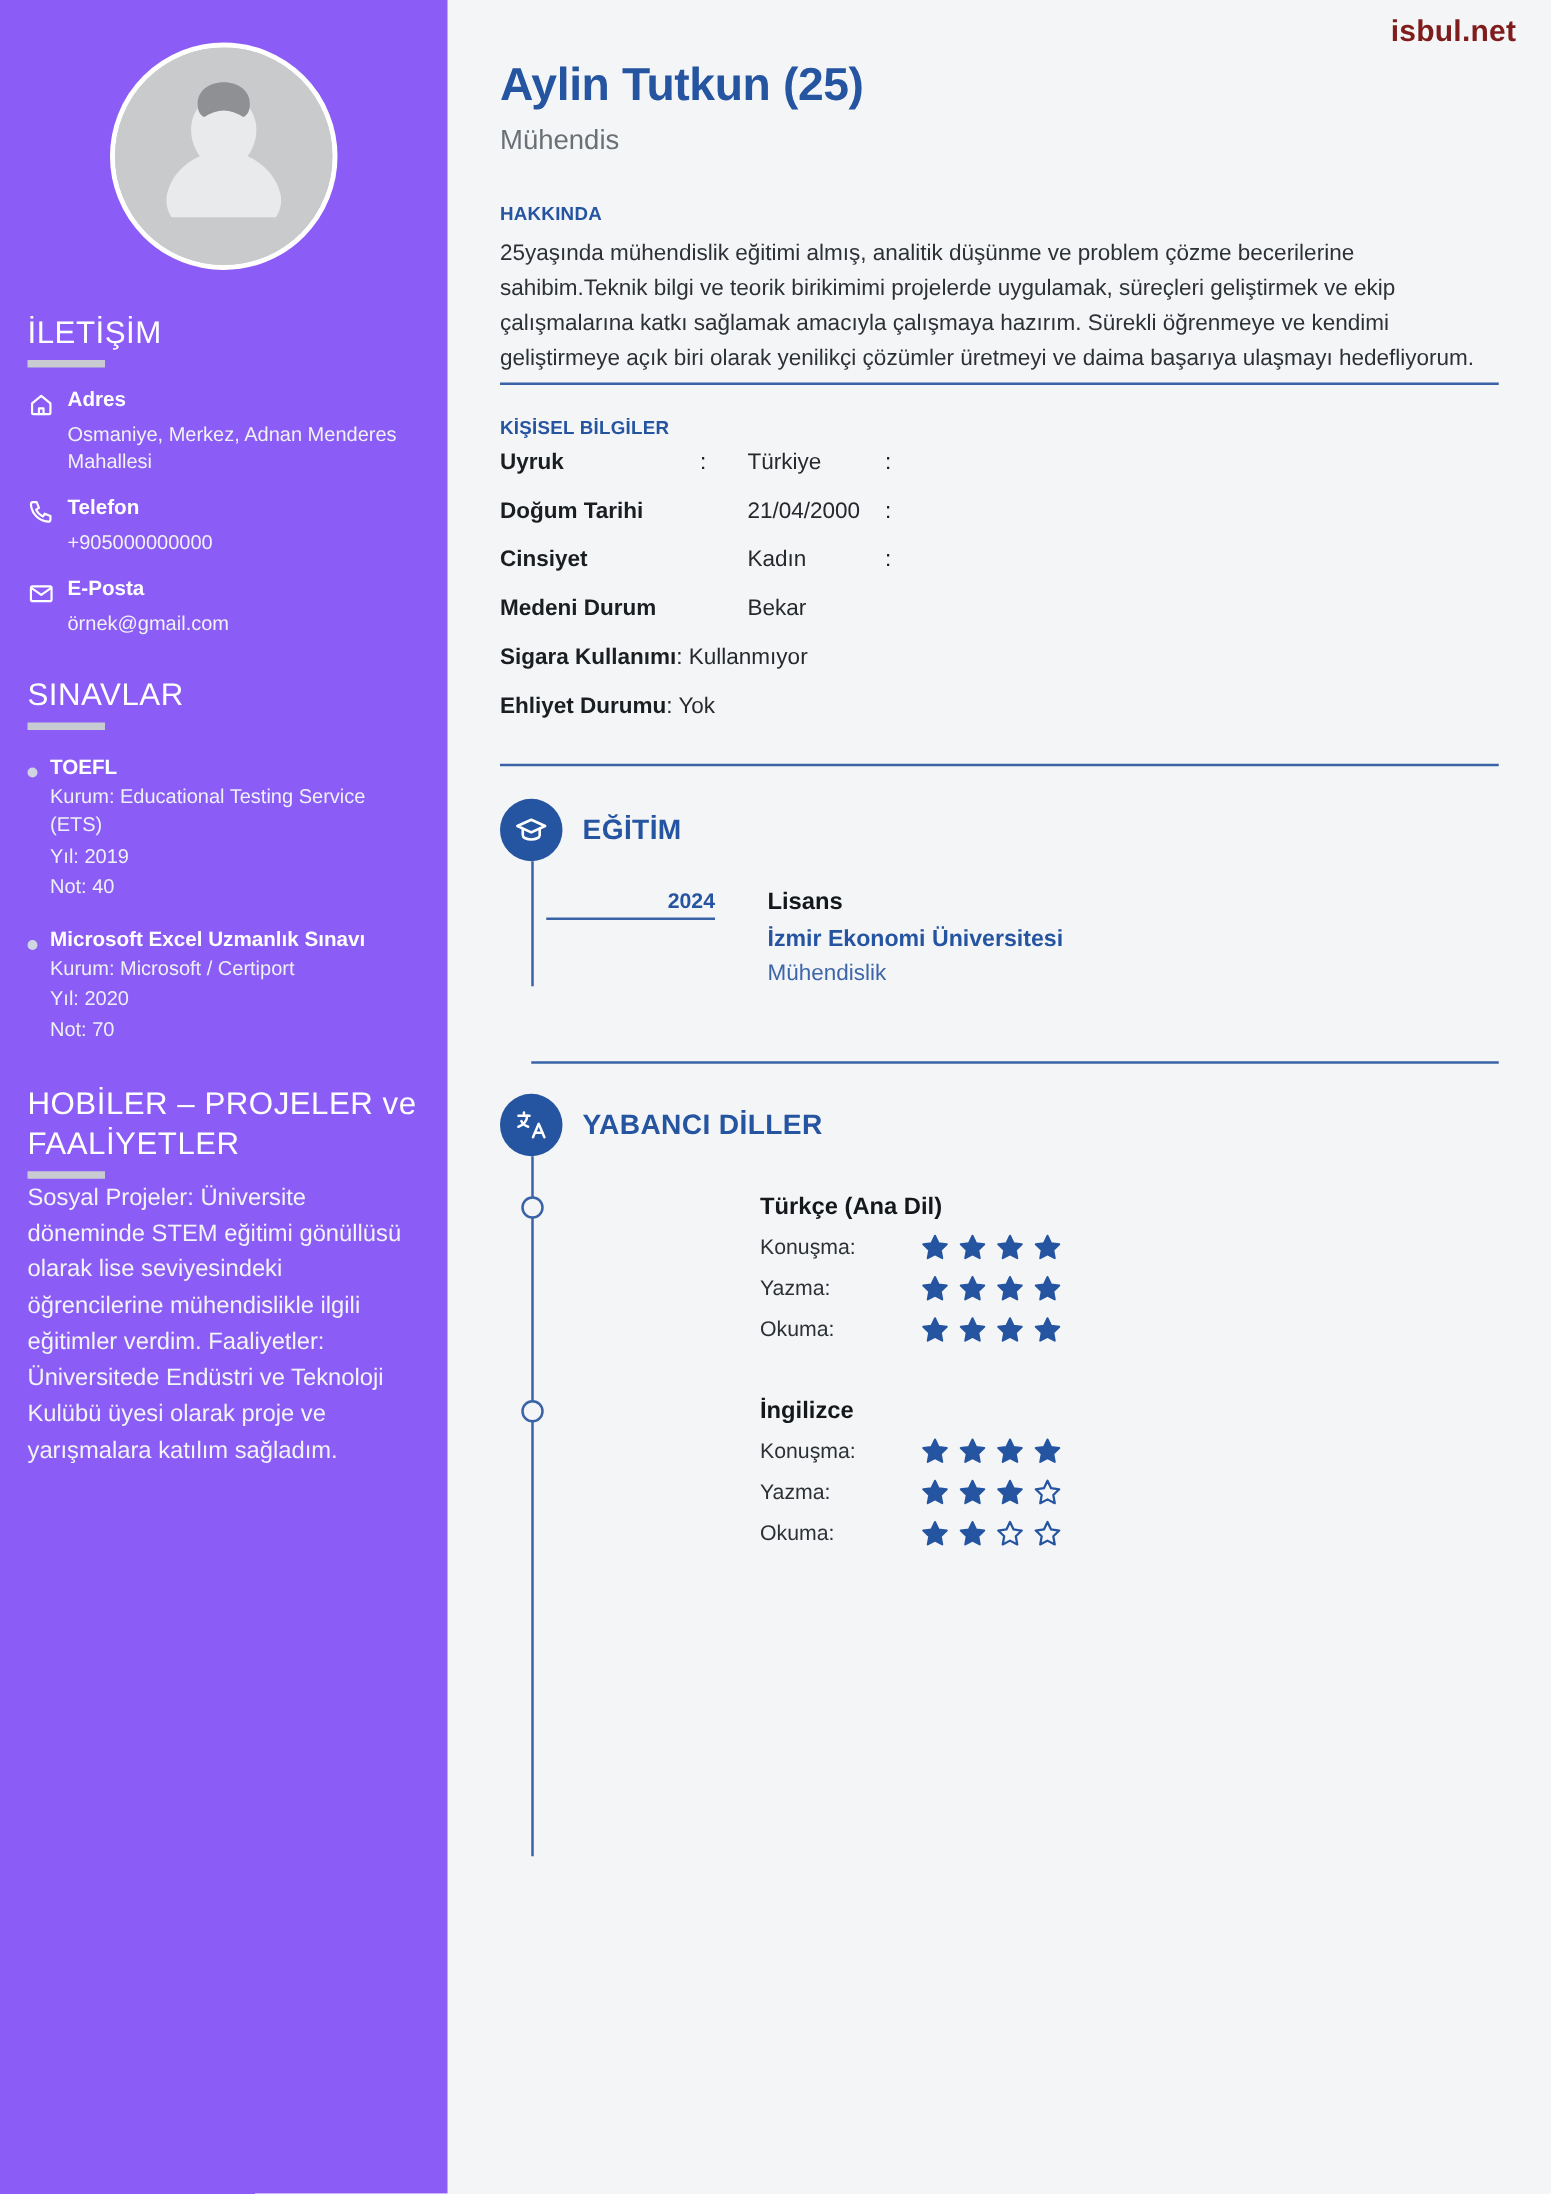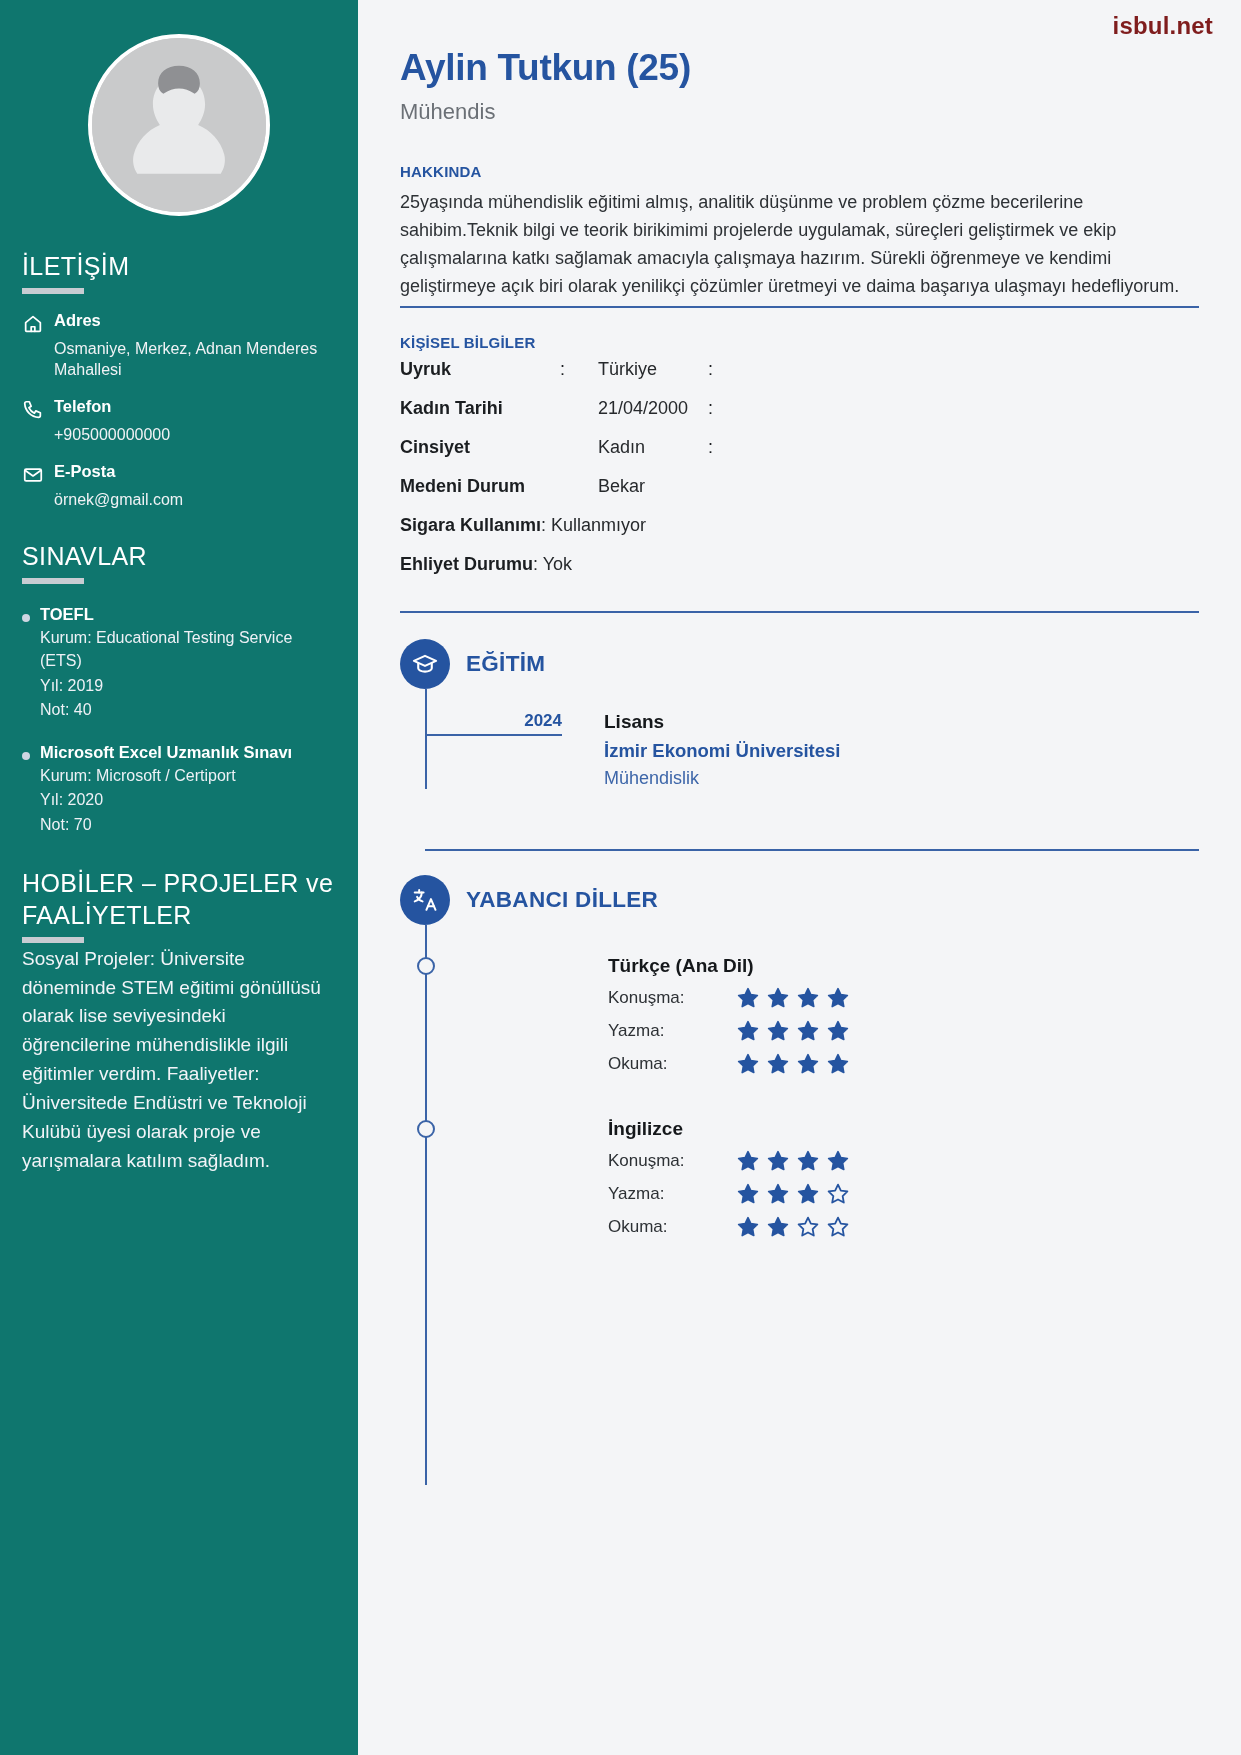--- a/index.html
+++ b/index.html
@@ -8,21 +8,21 @@
     font-family:"Liberation Sans", sans-serif;
     background:#f4f5f7;
     color:#222;
     -webkit-font-smoothing:antialiased;
   }
   .page { position:relative; width:1241px; height:1755px; display:flex; background:#f4f5f7; overflow:hidden; }
 
   
   .sidebar {
     width:358px; min-width:358px; height:1755px;
-    background:#0f766e;
+    background:#8b5cf6;
     color:#ffffff;
     padding:0 22px;
     position:relative;
   }
   .avatar-wrap { display:flex; justify-content:center; padding-top:34px; }
   .avatar {
     width:182px; height:182px; border-radius:50%;
     background:#c9cacb;
     border:4px solid #ffffff;
     overflow:hidden; position:relative;
@@ -96,21 +96,21 @@
   .tl-sec { position:relative; margin-top:26px; padding-left:0; }
   .tl-head { display:flex; align-items:center; gap:16px; position:relative; z-index:3; }
   .tl-badge {
     width:50px; height:50px; border-radius:50%;
     background:#2554a0; display:flex; align-items:center; justify-content:center;
     flex:0 0 50px;
   }
   .tl-badge svg { width:28px; height:28px; display:block; }
   .tl-title { font-size:22.5px; font-weight:700; color:#2554a0; letter-spacing:.3px; }
 
-  .tl-body { position:relative; margin-left:25px; border-left:2px solid #3a63a7; padding-left:0; }
+  .tl-body { position:relative; margin-left:25px; border-left:2px solid #3a63a7; padding-left:10px; }
   .edu-row { display:flex; padding-top:22px; }
   .edu-year-col { width:135px; flex:0 0 135px; text-align:right; padding-right:0; }
   .edu-year { font-size:17px; font-weight:700; color:#2554a0; display:inline-block; }
   .edu-year-rule { height:2px; background:#3a63a7; margin-top:3px; }
   .edu-info { padding-left:42px; }
   .edu-degree { font-size:19px; font-weight:700; color:#15181b; }
   .edu-school { font-size:18.5px; font-weight:700; color:#2554a0; margin-top:7px; }
   .edu-field { font-size:18px; color:#3d66a9; margin-top:6px; }
   .tl-bottom-rule { height:2px; background:#3a63a7; margin-left:25px; margin-top:60px; }
 
@@ -240,21 +240,21 @@
       <div class="pi">
 
         <div class="pi-row">
           <span class="pi-label c1">Uyruk</span>
           <span class="pi-colon c2">:</span>
           <span class="pi-value c3">Türkiye</span>
           <span class="pi-colon c4">:</span>
         </div>
 
         <div class="pi-row">
-          <span class="pi-label c1">Kadın Tarihi</span>
+          <span class="pi-label c1">Doğum Tarihi</span>
           <span class="pi-colon c2"></span>
           <span class="pi-value c3">21/04/2000</span>
           <span class="pi-colon c4">:</span>
         </div>
 
         <div class="pi-row">
           <span class="pi-label c1">Cinsiyet</span>
           <span class="pi-colon c2"></span>
           <span class="pi-value c3">Kadın</span>
           <span class="pi-colon c4">:</span>

